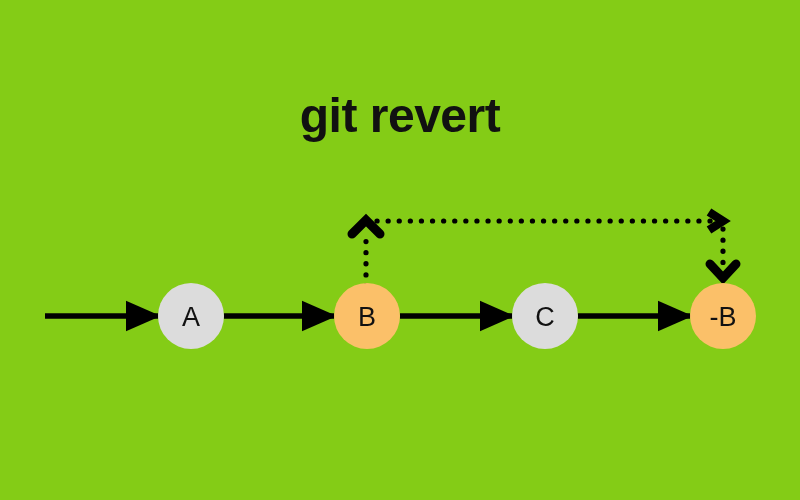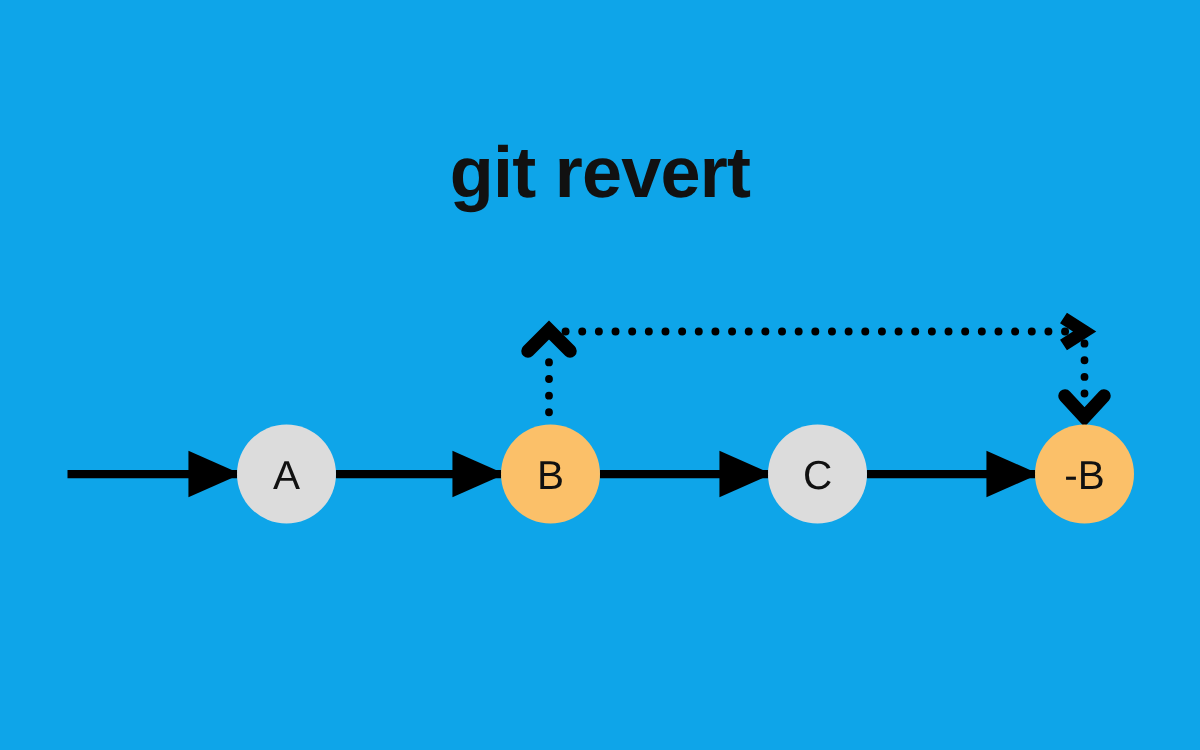--- a/index.html
+++ b/index.html
@@ -10,21 +10,21 @@
     width: 800px;
     height: 500px;
     background: #ffffff;
     font-family: "Liberation Sans", sans-serif;
     overflow: hidden;
   }
   #stage {
     position: relative;
     width: 800px;
     height: 500px;
-    background: #0ea5e9;
+    background: #84cc16;
   }
   #title {
     position: absolute;
     left: 0;
     top: 92px;
     width: 800px;
     text-align: center;
     font-family: "Liberation Sans", sans-serif;
     font-size: 48px;
     font-weight: bold;

